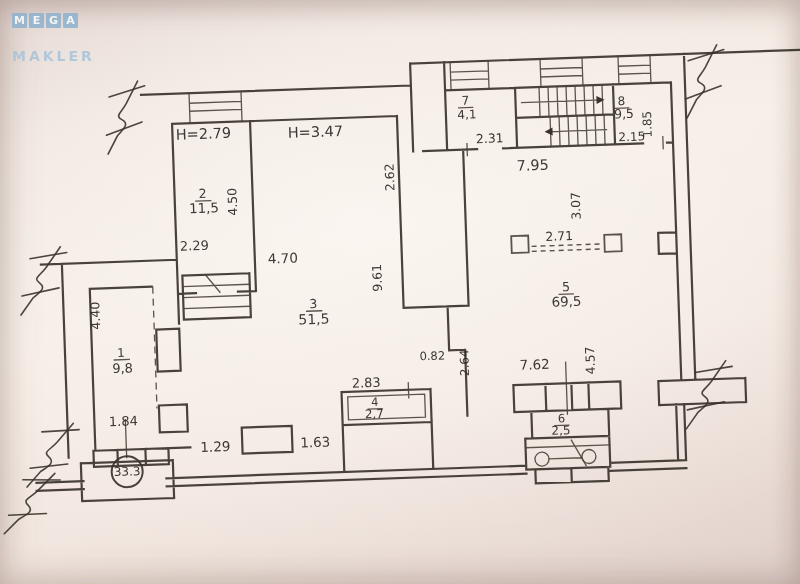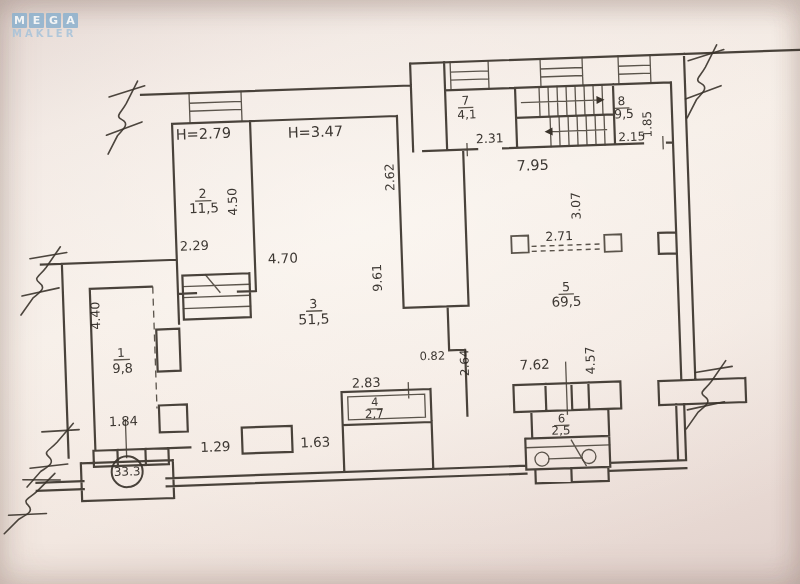--- a/index.html
+++ b/index.html
@@ -18,22 +18,22 @@
     font-family:"DejaVu Sans", sans-serif;
   }
   .logo{position:absolute;left:12px;top:13px;z-index:5;opacity:.85;}
   .logo-row{display:flex;gap:2px;}
   .logo-sq{
     width:15px;height:15px;background:#8db2cf;color:#f6fafc;
     display:flex;align-items:center;justify-content:center;
     font-size:11px;font-weight:bold;border-radius:1px;
   }
   .logo-sub{
-    margin-top:0;color:#a7c3da;font-weight:bold;
-    font-size:10px;letter-spacing:3px;
+    margin-top:20px;color:#a7c3da;font-weight:bold;
+    font-size:14px;letter-spacing:3px;
   }
   svg{position:absolute;left:0;top:0;}
   text{fill:#2e2924;opacity:.92;}
   .walls{stroke:#3a332b;stroke-width:2.2;fill:none;stroke-linecap:square;opacity:.92;}
   .thin{stroke:#49423a;stroke-width:1.3;fill:none;stroke-linecap:square;opacity:.9;}
   .dashed{stroke:#49423a;stroke-width:1.3;fill:none;stroke-dasharray:7 5;opacity:.9;}
   .dashes2{stroke:#49423a;stroke-width:1.4;fill:none;stroke-dasharray:5 4;opacity:.9;}
   .brk{stroke:#3a332b;stroke-width:1.6;fill:none;stroke-linecap:round;opacity:.9;}
 </style>
 </head>

